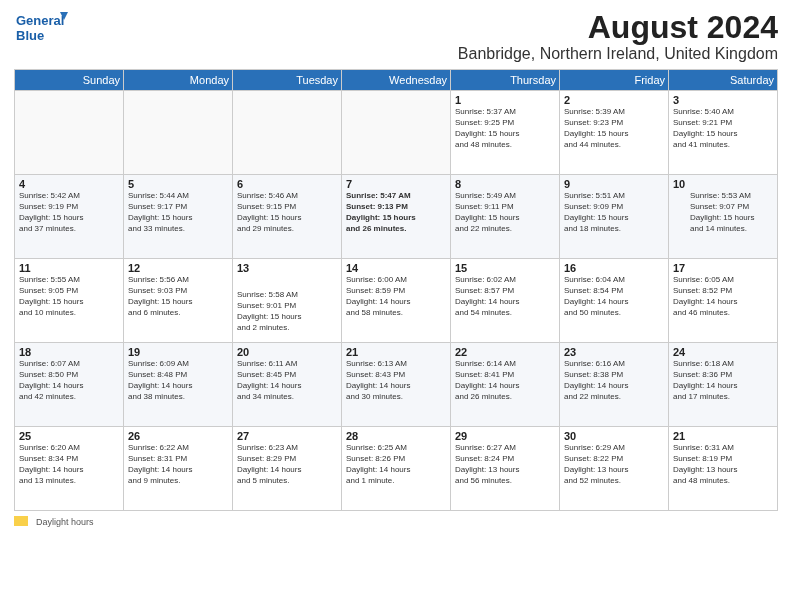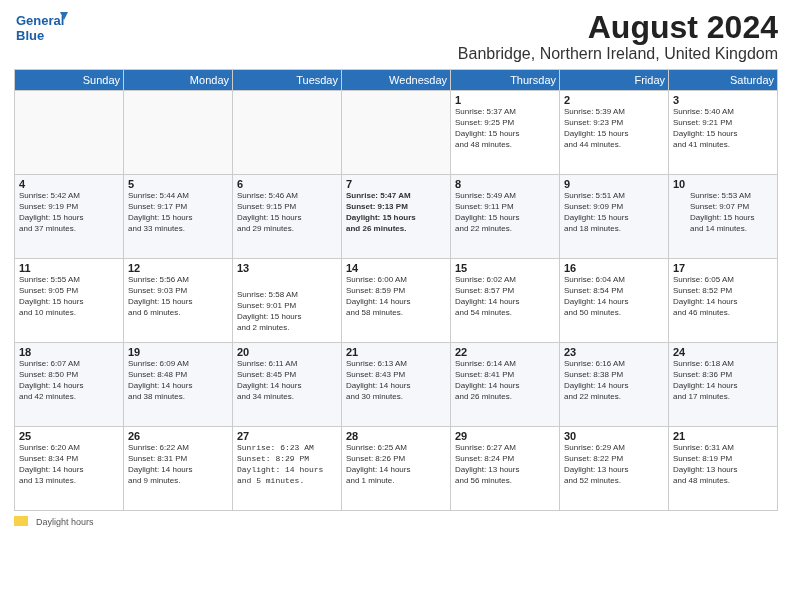--- a/index.html
+++ b/index.html
@@ -319,21 +319,21 @@
           </td>
           <td>
             <span class="day-number">26</span>
             <div class="day-info" style="white-space: pre-line;">Sunrise: 6:22 AM
 Sunset: 8:31 PM
 Daylight: 14 hours
 and 9 minutes.</div>
           </td>
           <td>
             <span class="day-number">27</span>
-            <div class="day-info" style="white-space: pre-line; font-family: Liberation Mono, monospace;">Sunrise: 6:23 AM
+            <div class="day-info" style="white-space: pre-line;">Sunrise: 6:23 AM
 Sunset: 8:29 PM
 Daylight: 14 hours
 and 5 minutes.</div>
           </td>
           <td>
             <span class="day-number">28</span>
             <div class="day-info" style="white-space: pre-line;">Sunrise: 6:25 AM
 Sunset: 8:26 PM
 Daylight: 14 hours
 and 1 minute.</div>

